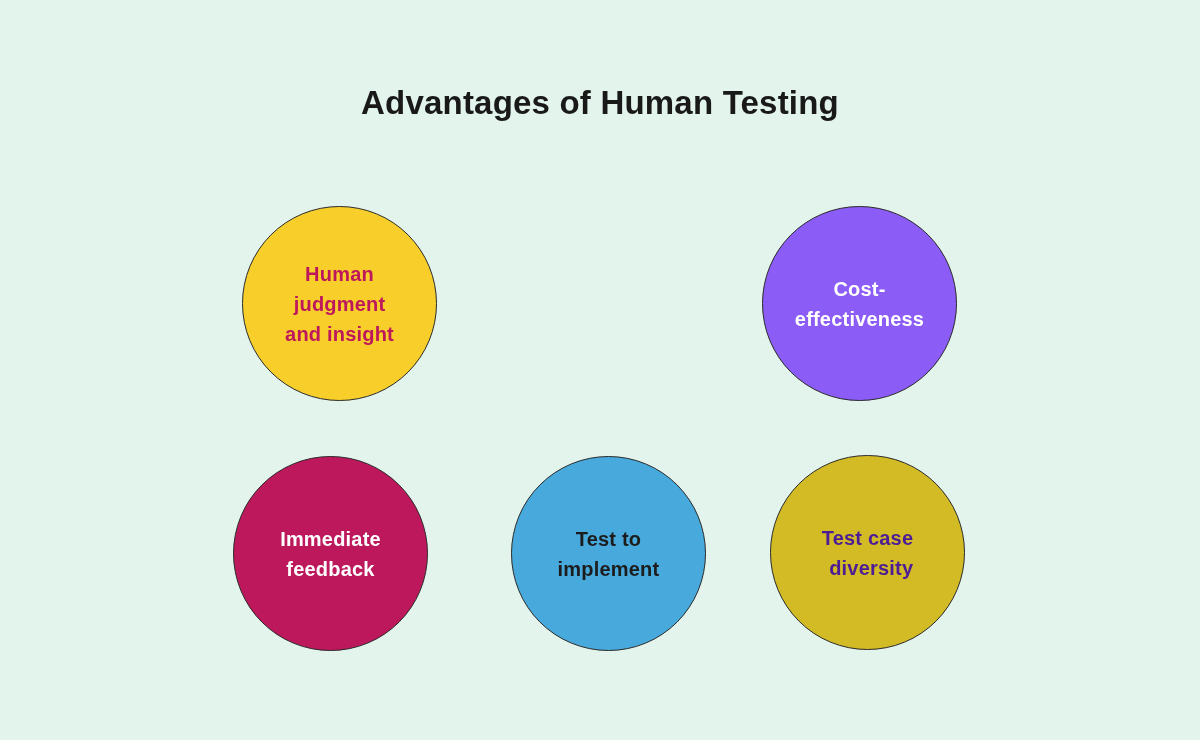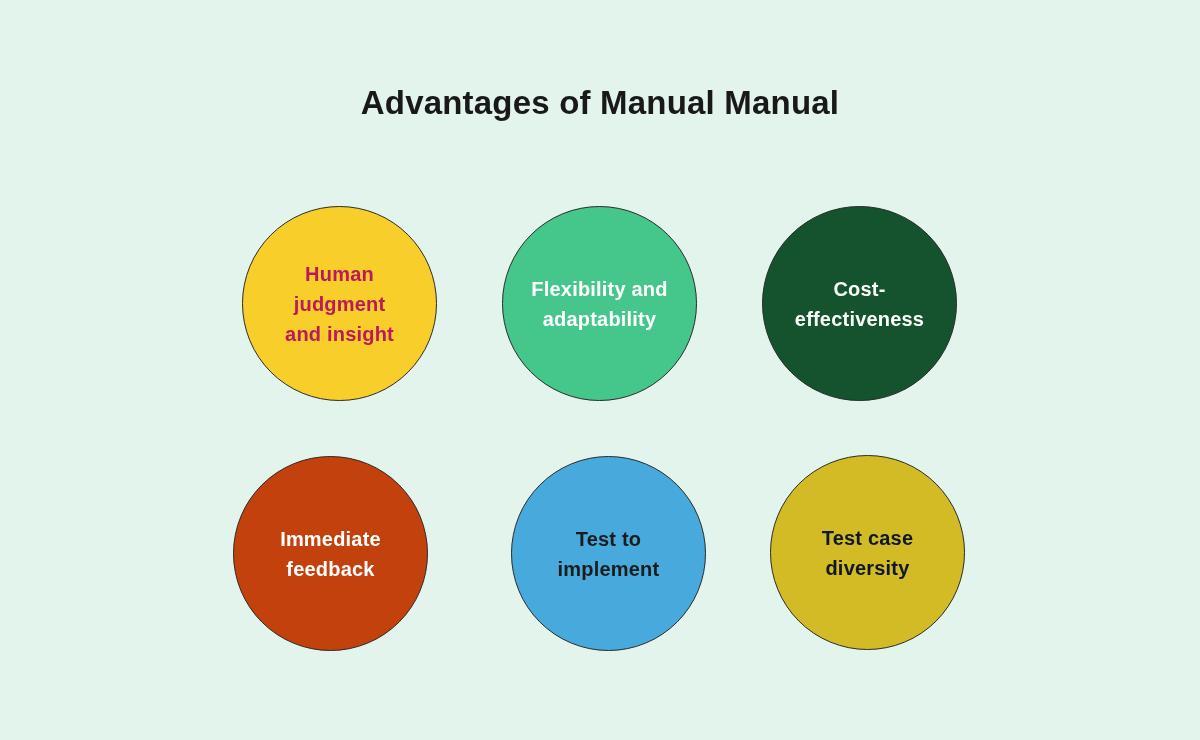--- a/index.html
+++ b/index.html
@@ -47,34 +47,32 @@
   .c3 { left: 762px; top: 206px; }
   .c4 { left: 233px; top: 456px; }
   .c5 { left: 511px; top: 456px; }
   .c6 { left: 770px; top: 455px; }
 </style>
 </head>
 <body>
 
 <div class="canvas" style="background-color: rgb(226, 244, 236);">
 
-  <h1 class="title" style="color: rgb(25, 25, 25);">Advantages of Manual Manual</h1>
+  <h1 class="title" style="color: rgb(25, 25, 25);">Advantages of Human Testing</h1>
 
   <div class="circle c1" style="background-color: rgb(248, 206, 43); color: #be185d;">Human
 judgment
 and insight</div>
 
-  <div class="circle c2" style="background-color: rgb(69, 199, 140); color: rgb(255, 255, 255);">Flexibility and
-adaptability</div>
 
-  <div class="circle c3" style="background-color: #14532d; color: rgb(255, 255, 255);">Cost-
+  <div class="circle c3" style="background-color: #8b5cf6; color: rgb(255, 255, 255);">Cost-
 effectiveness</div>
 
-  <div class="circle c4" style="background-color: #c2410c; color: rgb(255, 255, 255);">Immediate
+  <div class="circle c4" style="background-color: #be185d; color: rgb(255, 255, 255);">Immediate
 feedback</div>
 
   <div class="circle c5" style="background-color: rgb(71, 169, 220); color: rgb(28, 28, 28);">Test to
 implement</div>
 
-  <div class="circle c6" style="background-color: rgb(211, 187, 37); color: #0f172a;">Test case
+  <div class="circle c6" style="background-color: rgb(211, 187, 37); color: #4c1d95; text-align: right;">Test case
 diversity</div>
 
 </div>
 
 </body></html>

